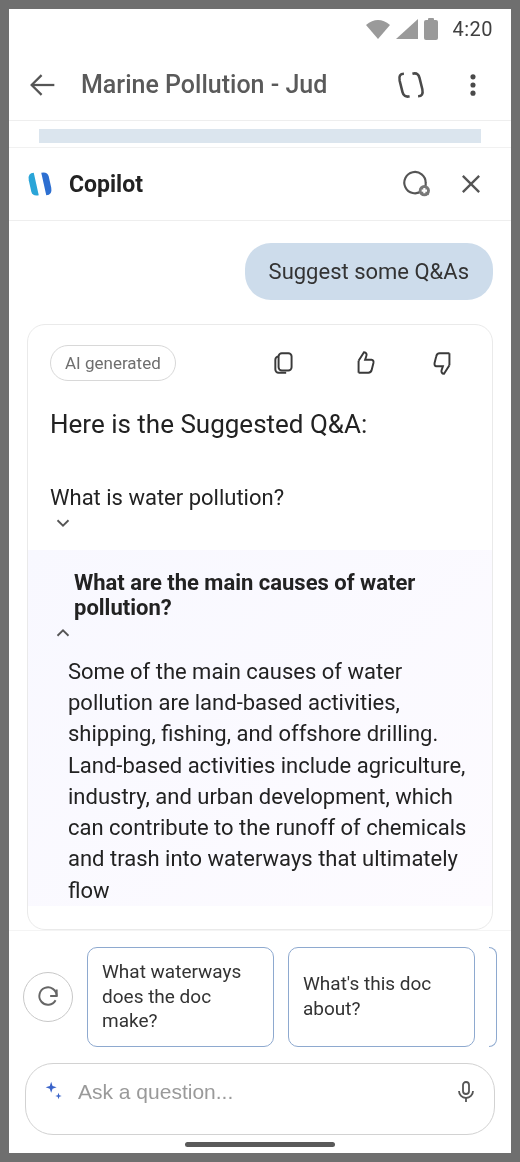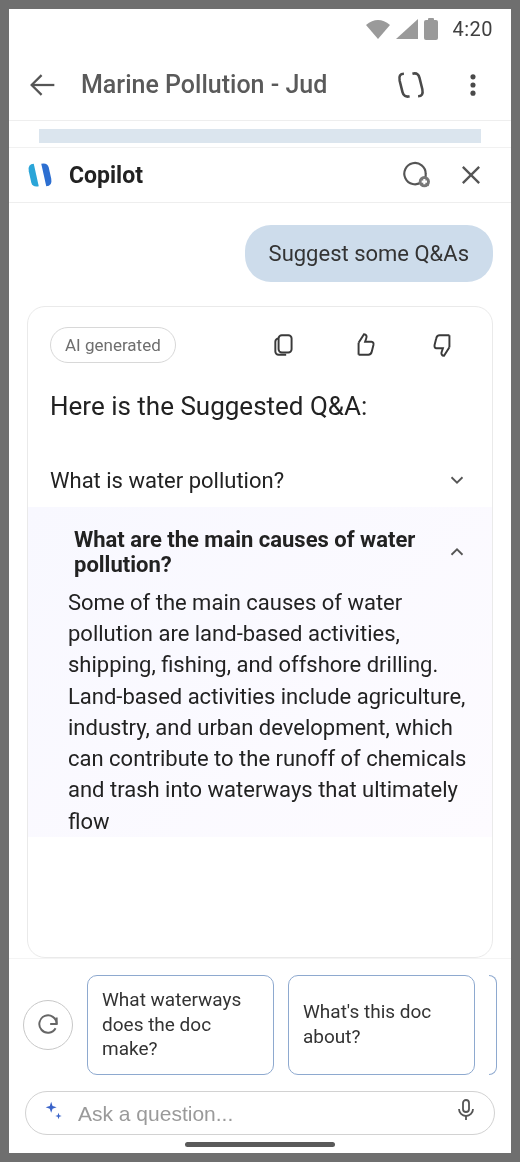--- a/index.html
+++ b/index.html
@@ -16,56 +16,56 @@
   .app-header { height: 72px; display: flex; align-items: center; padding: 0 14px 0 10px; gap: 14px; border-bottom: 1px solid #eee; }
   .app-header .back-btn { width: 48px; height: 48px; display:flex; align-items:center; justify-content:center; color:#555; }
   .app-header .title { flex: 1; font-size: 25px; font-weight: 500; color: #5a5a5a; white-space: nowrap; overflow: hidden; }
   .app-header .hdr-icon { width: 48px; height:48px; display:flex; align-items:center; justify-content:center; color:#4a4a4a; }
 
   
   .doc-sliver { height: 26px; background:#fff; padding: 8px 30px 0 30px;}
   .doc-sliver .slab { height: 14px; background:#dbe5ee; }
 
   
-  .copilot-header { height: 56px; display:flex; align-items:center; padding: 0 18px 0 14px; gap: 12px; border-top:1px solid #f1f1f1; border-bottom:1px solid #eee;}
+  .copilot-header { height: 74px; display:flex; align-items:center; padding: 0 18px 0 14px; gap: 12px; border-top:1px solid #f1f1f1; border-bottom:1px solid #eee;}
   .copilot-header .cp-logo { width:34px; height:34px; display:flex; align-items:center; justify-content:center; }
   .copilot-header .cp-title { flex:1; font-size:23px; font-weight:700; color:#222; }
   .copilot-header .hicon { width:44px; height:44px; display:flex; align-items:center; justify-content:center; color:#555;}
 
   
   .chat { flex:1; overflow:hidden; padding: 22px 18px 0 18px; display:flex; flex-direction:column; gap:24px;}
   .user-row { display:flex; justify-content:flex-end; }
   .user-bubble { background:#cddceb; color:#333; font-size:22px; padding: 16px 24px; border-radius: 26px; }
 
   .card { border:1px solid #eaeaea; border-radius: 18px; background:#fff; overflow:hidden; flex:1; display:flex; flex-direction:column;}
   .card-top { display:flex; align-items:center; padding: 20px 22px 10px 22px; gap: 40px;}
   .ai-pill { border:1px solid #d8d8d8; border-radius: 999px; padding: 7px 14px; font-size:17px; color:#6e6e6e; }
   .card-actions { display:flex; gap:48px; margin-left:auto; padding-right:10px;}
   .act { width:32px; height:32px; display:flex; align-items:center; justify-content:center; color:#3a3a3a; }
 
   .card-body { padding: 18px 22px 0 22px; overflow:hidden; flex:1;}
   .card-body .intro { font-size:26px; color:#222; margin-bottom: 32px; }
 
-  .qa-row { display:flex; align-items:center; justify-content:space-between; padding: 14px 0; }
+  .qa-row { display:flex; align-items:flex-start; justify-content:space-between; padding: 14px 0; flex-direction: column; }
   .qa-row .q { font-size:22px; color:#222; flex:1; padding-right:10px;}
   .qa-row.expanded .q { font-weight:700;margin-left:24px; }
   .chev { width:26px; height:26px; display:flex; align-items:center; justify-content:center; color:#555;}
 
   .qa-expanded-block { background: linear-gradient(135deg, #f8f8ff 0%, #fdfbff 100%); margin: 0 -22px; padding: 16px 22px 0 22px; }
   .qa-expanded-block .qa-row { padding-top:4px; padding-bottom:10px;}
   .answer { font-size:22px; line-height:1.42; color:#222; padding: 0 0 0 18px; max-height: 270px; overflow:hidden;}
 
   
   .bottom { background:#fff; padding: 16px 10px 18px 10px; border-top:1px solid #f4f4f4;}
   .sugg-row { display:flex; align-items:stretch; gap:14px; padding: 0 4px 16px 4px;}
   .refresh { width:50px; height:50px; border:1.5px solid #c8c8c8; border-radius:999px; display:flex; align-items:center; justify-content:center; color:#666; align-self:center;}
   .sugg { flex:1; border:1.5px solid #8ea9cf; border-radius:10px; padding:12px 14px; font-size:19px; color:#333; line-height:1.3; display:flex; align-items:center;}
   .sugg.cut { flex:0 0 8px; padding:0; border-left:none; border-top-left-radius:0; border-bottom-left-radius:0;}
 
-  .input-bar { margin: 0 6px; border:1.5px solid #d2d2d2; border-radius: 28px; height:44px; display:flex; align-items:flex-end; padding: 8px 16px; gap:14px;}
+  .input-bar { margin: 0 6px; border:1.5px solid #d2d2d2; border-radius: 28px; height:72px; display:flex; align-items:flex-start; padding: 16px 16px; gap:14px;}
   .input-bar .spark { color:#3a63c9; }
   .input-bar input { flex:1; border:none; outline:none; font-size:21px; color:#333; background:transparent;}
   .input-bar input::placeholder { color:#9a9a9a; }
   .input-bar .mic { color:#555; }
 
   .home-ind { position:absolute; bottom:6px; left:50%; transform:translateX(-50%); width:150px; height:5px; background:#5a5a5a; border-radius:3px;}
 </style>
 </head>
 <body>
 

